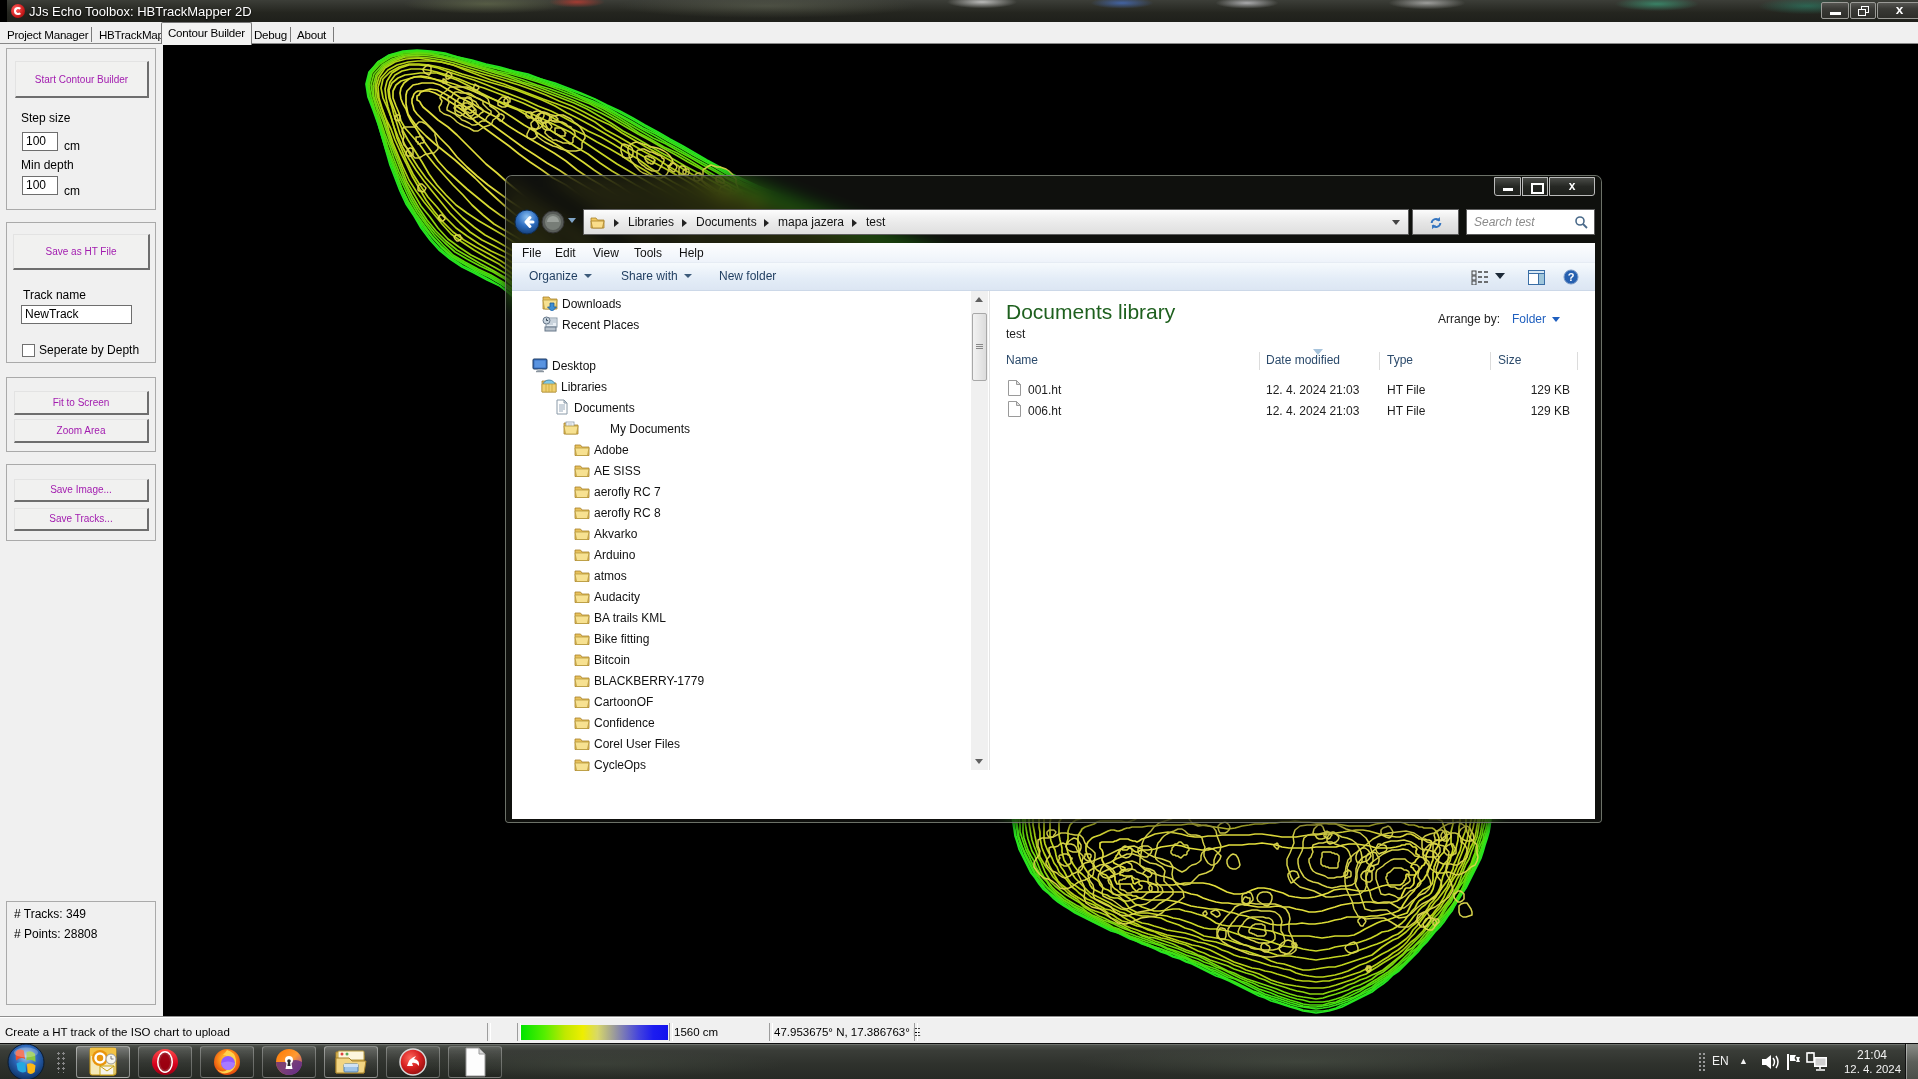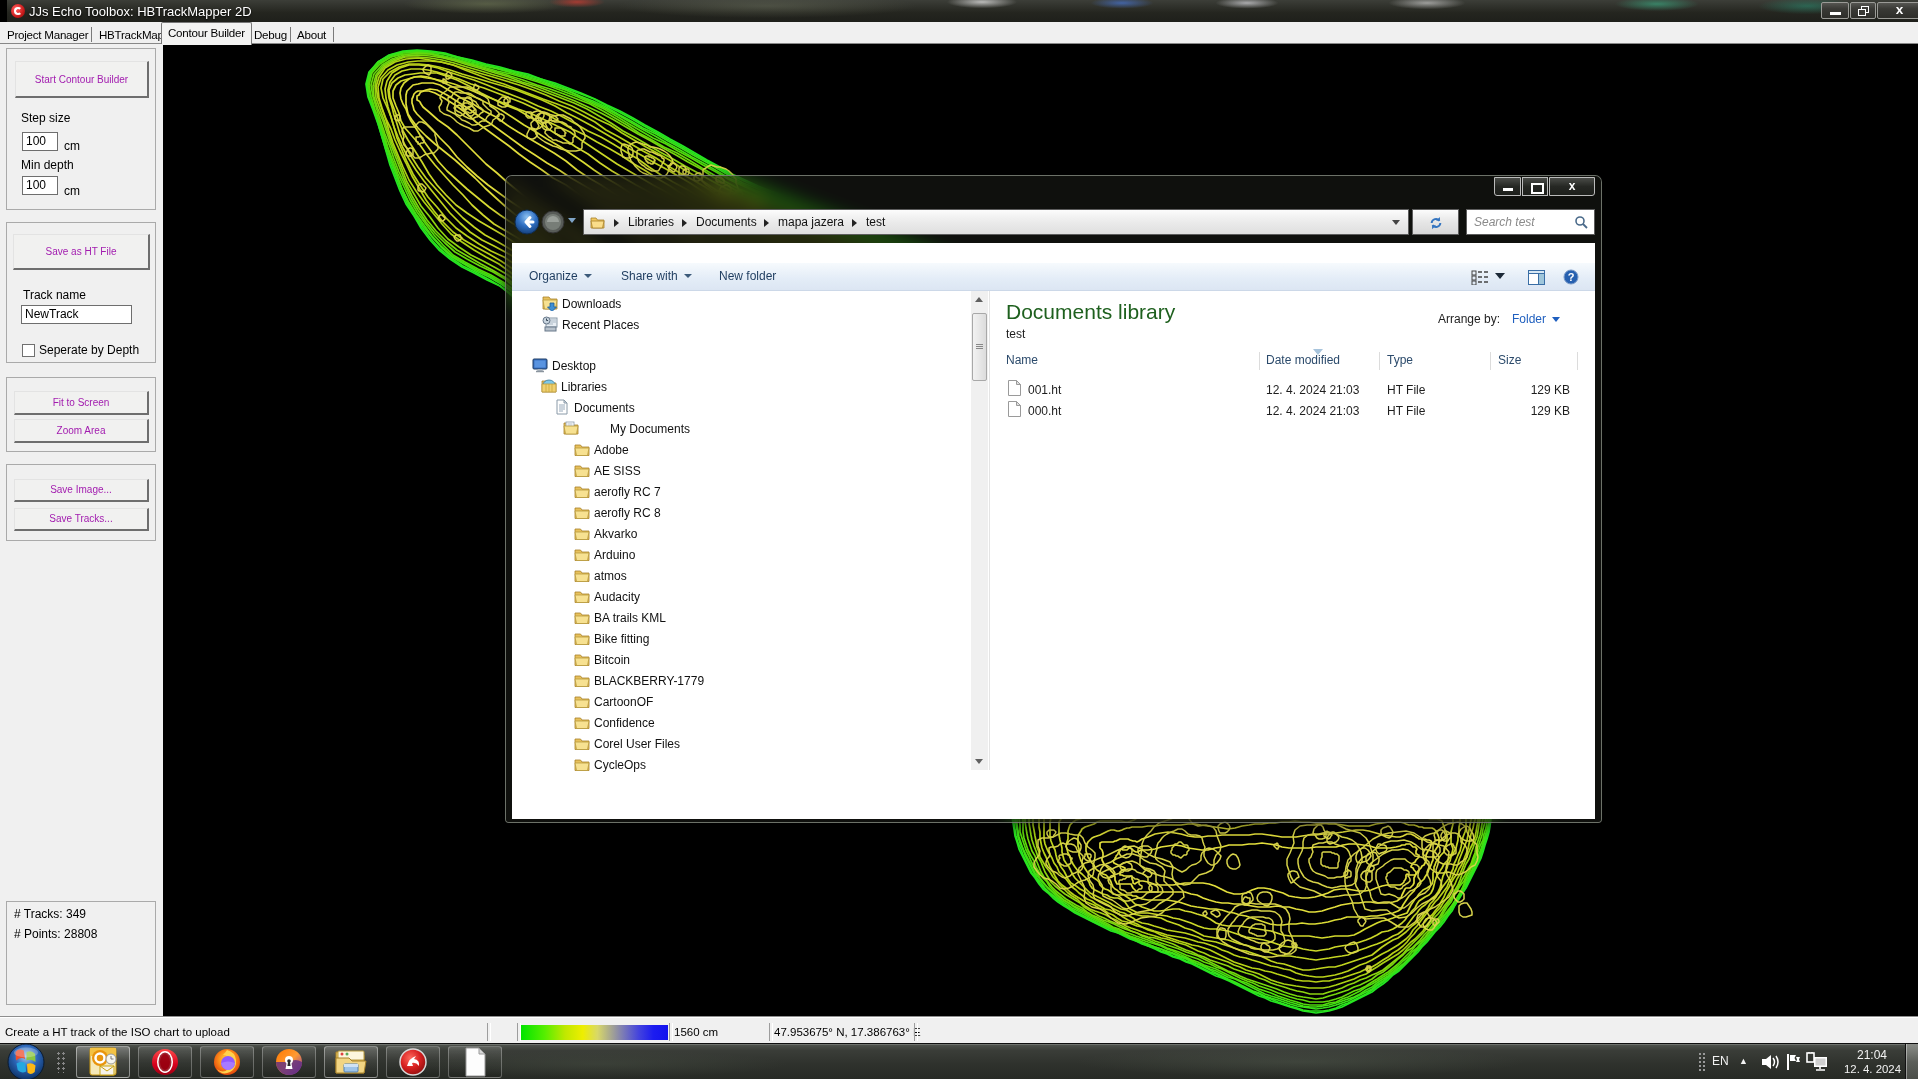--- a/index.html
+++ b/index.html
@@ -473,20 +473,27 @@
   </div>
   <div style="position:absolute;left:960px;top:33px;width:129px;height:26px;background:#fff;border:1px solid #5c5c5c;box-sizing:border-box;">
     <span style="position:absolute;left:7px;top:5px;color:#8a8a8a;font-style:italic;font-size:12px;">Search test</span>
     <svg width="14" height="14" style="position:absolute;right:6px;top:5px;" viewBox="0 0 14 14">
       <circle cx="6" cy="6" r="4" fill="none" stroke="#4a6a8a" stroke-width="1.6"></circle>
       <path d="M9,9 l4,4" stroke="#4a6a8a" stroke-width="1.8"></path>
     </svg>
   </div>
   <div id="winclient">
 
+    <div style="position:absolute;left:0;top:0;width:1083px;height:20px;background:linear-gradient(180deg,#fdfeff,#eef3fa);border-bottom:1px solid #e6ecf4;box-sizing:border-box;">
+      <span class="menu" style="left:10px;top:3px;">File</span>
+      <span class="menu" style="left:43px;top:3px;">Edit</span>
+      <span class="menu" style="left:81px;top:3px;">View</span>
+      <span class="menu" style="left:122px;top:3px;">Tools</span>
+      <span class="menu" style="left:167px;top:3px;">Help</span>
+    </div>
 
     <div style="position:absolute;left:0;top:20px;width:1083px;height:28px;background:linear-gradient(180deg,#f6fafd,#e3ecf7 60%,#dce6f3);border-bottom:1px solid #ccd8e8;box-sizing:border-box;">
       <span class="tool" style="left:17px;top:6px;">Organize</span>
       <span style="position:absolute;left:72px;top:11px;width:0;height:0;border-left:4px solid transparent;border-right:4px solid transparent;border-top:4px solid #3c5a7a;"></span>
       <span class="tool" style="left:109px;top:6px;">Share with</span>
       <span style="position:absolute;left:172px;top:11px;width:0;height:0;border-left:4px solid transparent;border-right:4px solid transparent;border-top:4px solid #3c5a7a;"></span>
       <span class="tool" style="left:207px;top:6px;">New folder</span>
       <svg width="18" height="15" style="position:absolute;left:959px;top:7px;" viewBox="0 0 18 15">
         <rect x="1" y="1" width="4" height="4" fill="none" stroke="#444"></rect>
           <rect x="1" y="6" width="4" height="4" fill="none" stroke="#444"></rect>
@@ -673,20 +680,20 @@
         <path d="M8.5,0.5 l4,4 h-4z" fill="#e0e0e0" stroke="#9a9a9a"></path>
       </svg>
       <div class="cell" style="left:38px;top:92px;">001.ht</div>
       <div class="cell" style="left:276px;top:92px;">12. 4. 2024 21:03</div>
       <div class="cell" style="left:397px;top:92px;">HT File</div>
       <div class="cell" style="left:500px;top:92px;width:80px;text-align:right;">129 KB</div>
       <svg width="13" height="16" style="position:absolute;left:18px;top:110px;" viewBox="0 0 13 16">
         <path d="M0.5,0.5 h8 l4,4 v11 h-12z" fill="#fff" stroke="#9a9a9a"></path>
         <path d="M8.5,0.5 l4,4 h-4z" fill="#e0e0e0" stroke="#9a9a9a"></path>
       </svg>
-      <div class="cell" style="left:38px;top:113px;">000.ht</div>
+      <div class="cell" style="left:38px;top:113px;">006.ht</div>
       <div class="cell" style="left:276px;top:113px;">12. 4. 2024 21:03</div>
       <div class="cell" style="left:397px;top:113px;">HT File</div>
       <div class="cell" style="left:500px;top:113px;width:80px;text-align:right;">129 KB</div>
     </div>
 
   </div>
 </div>
 
 </body></html>

